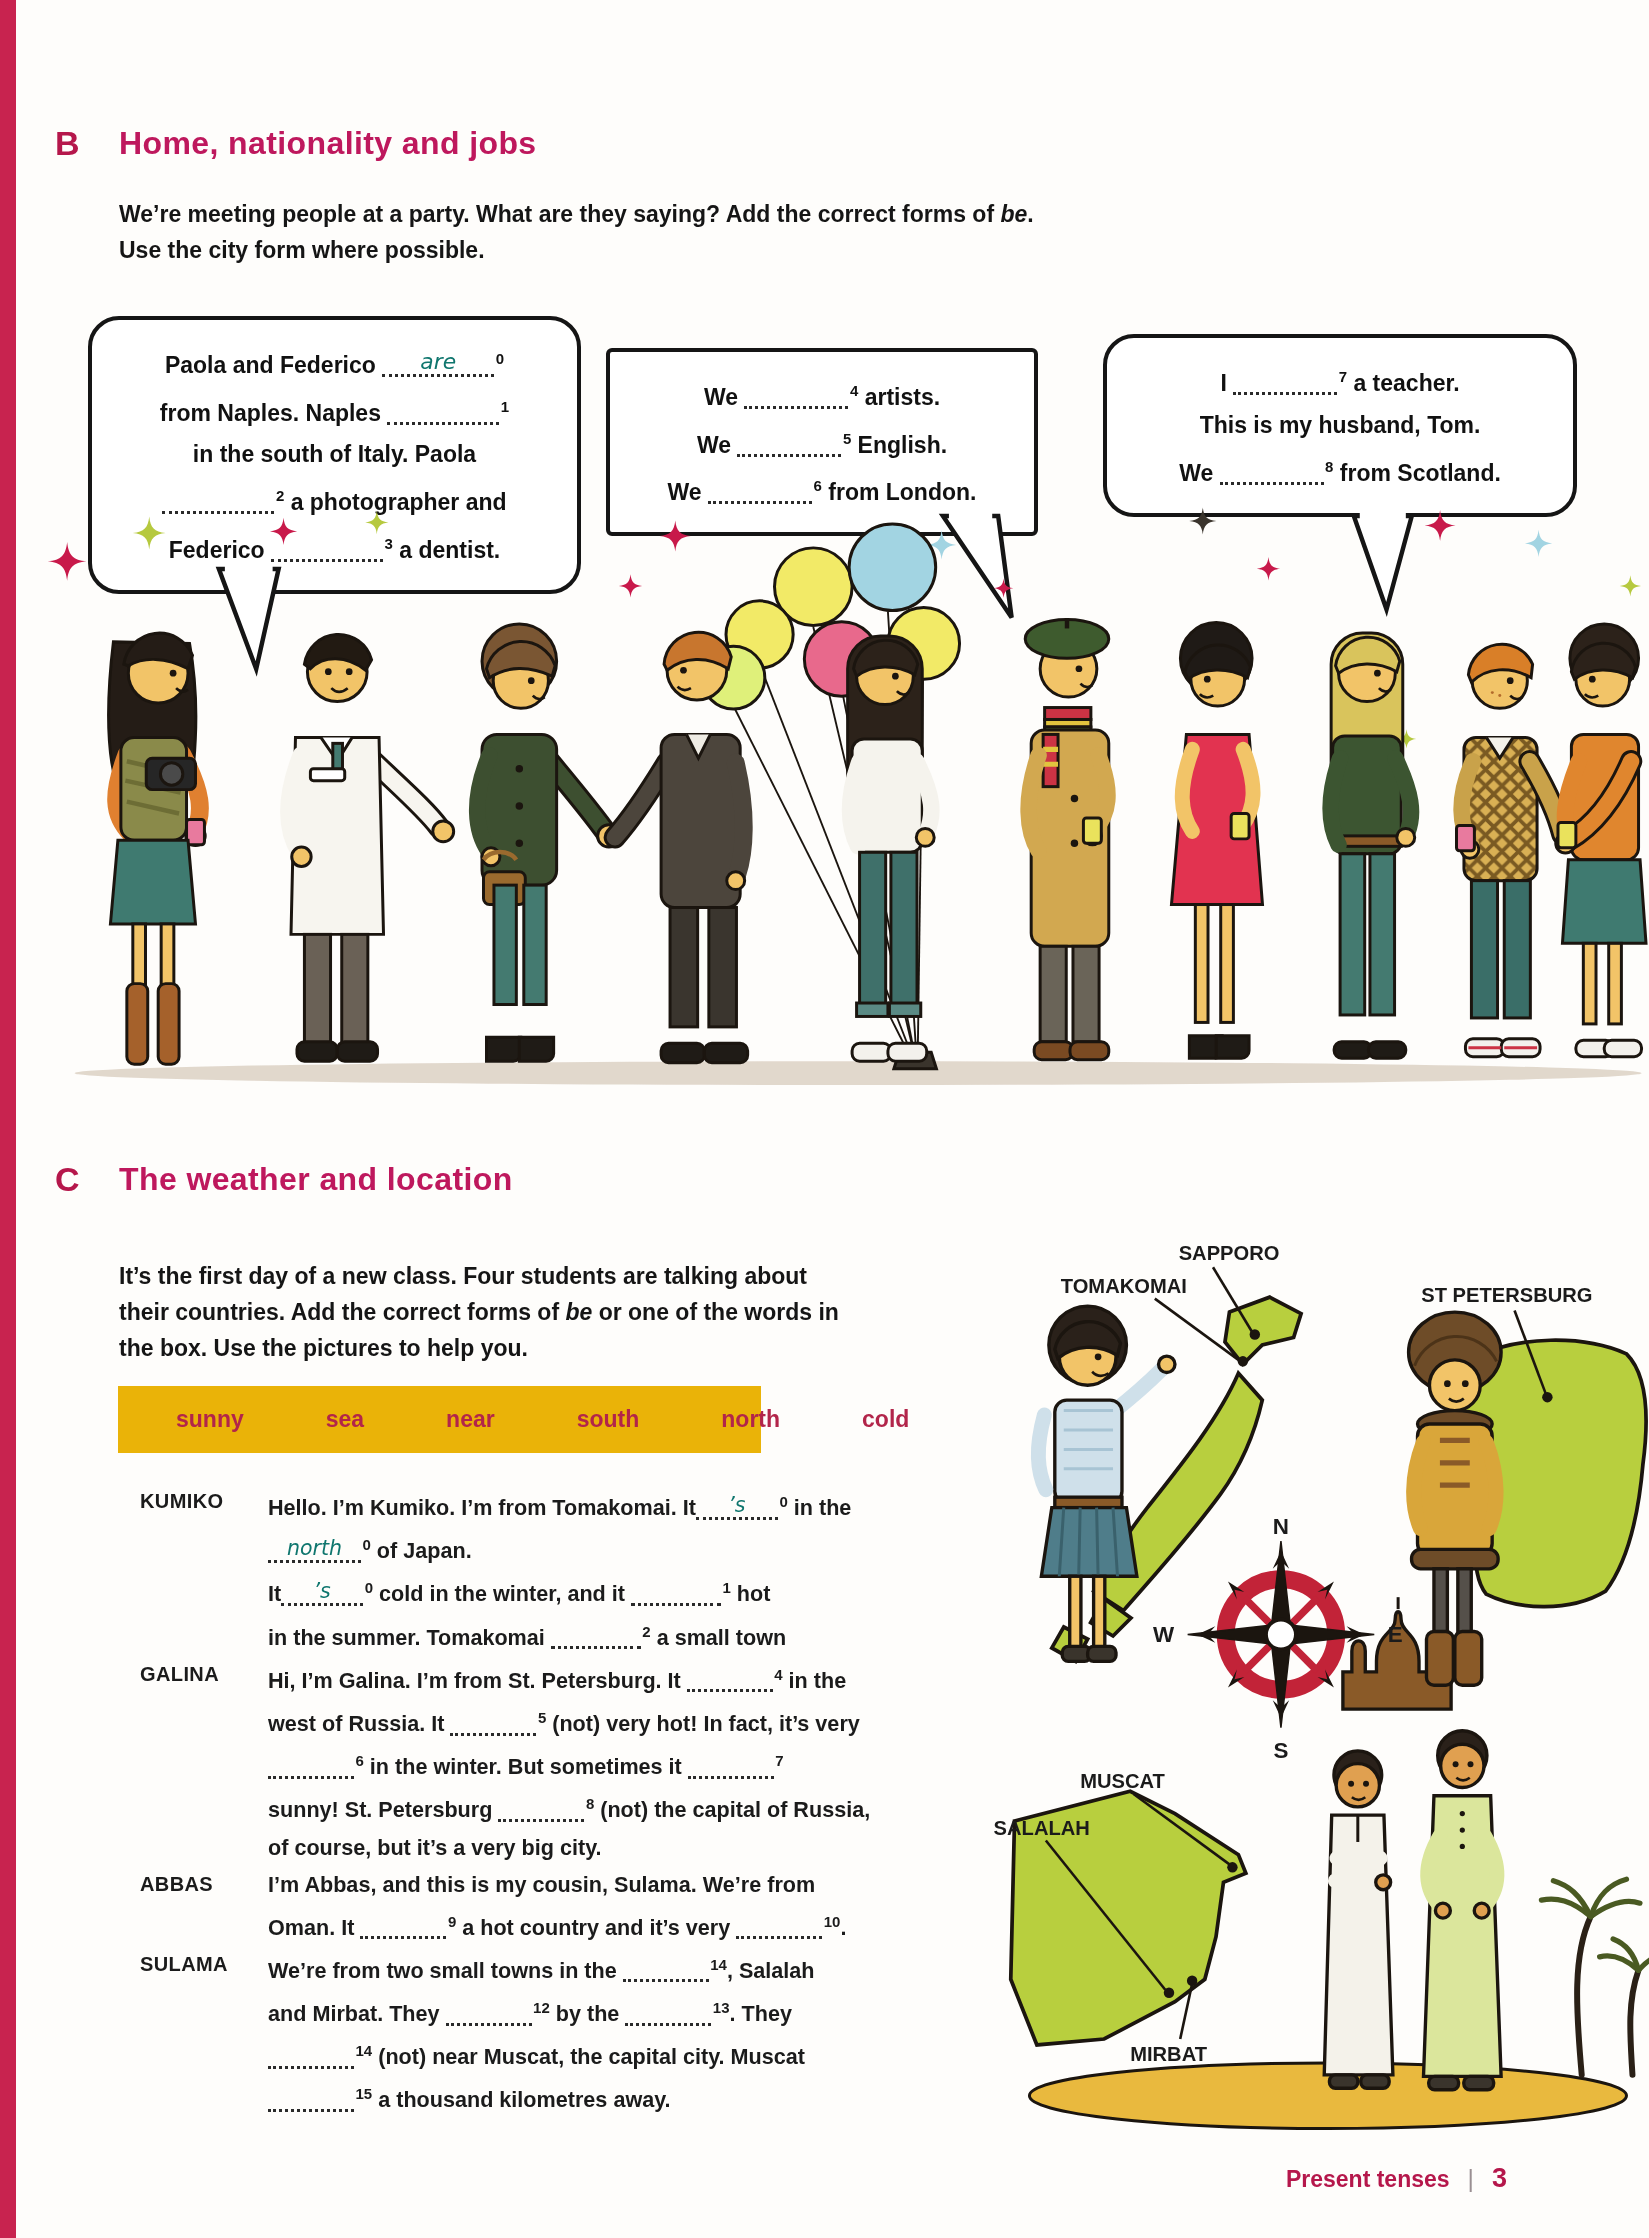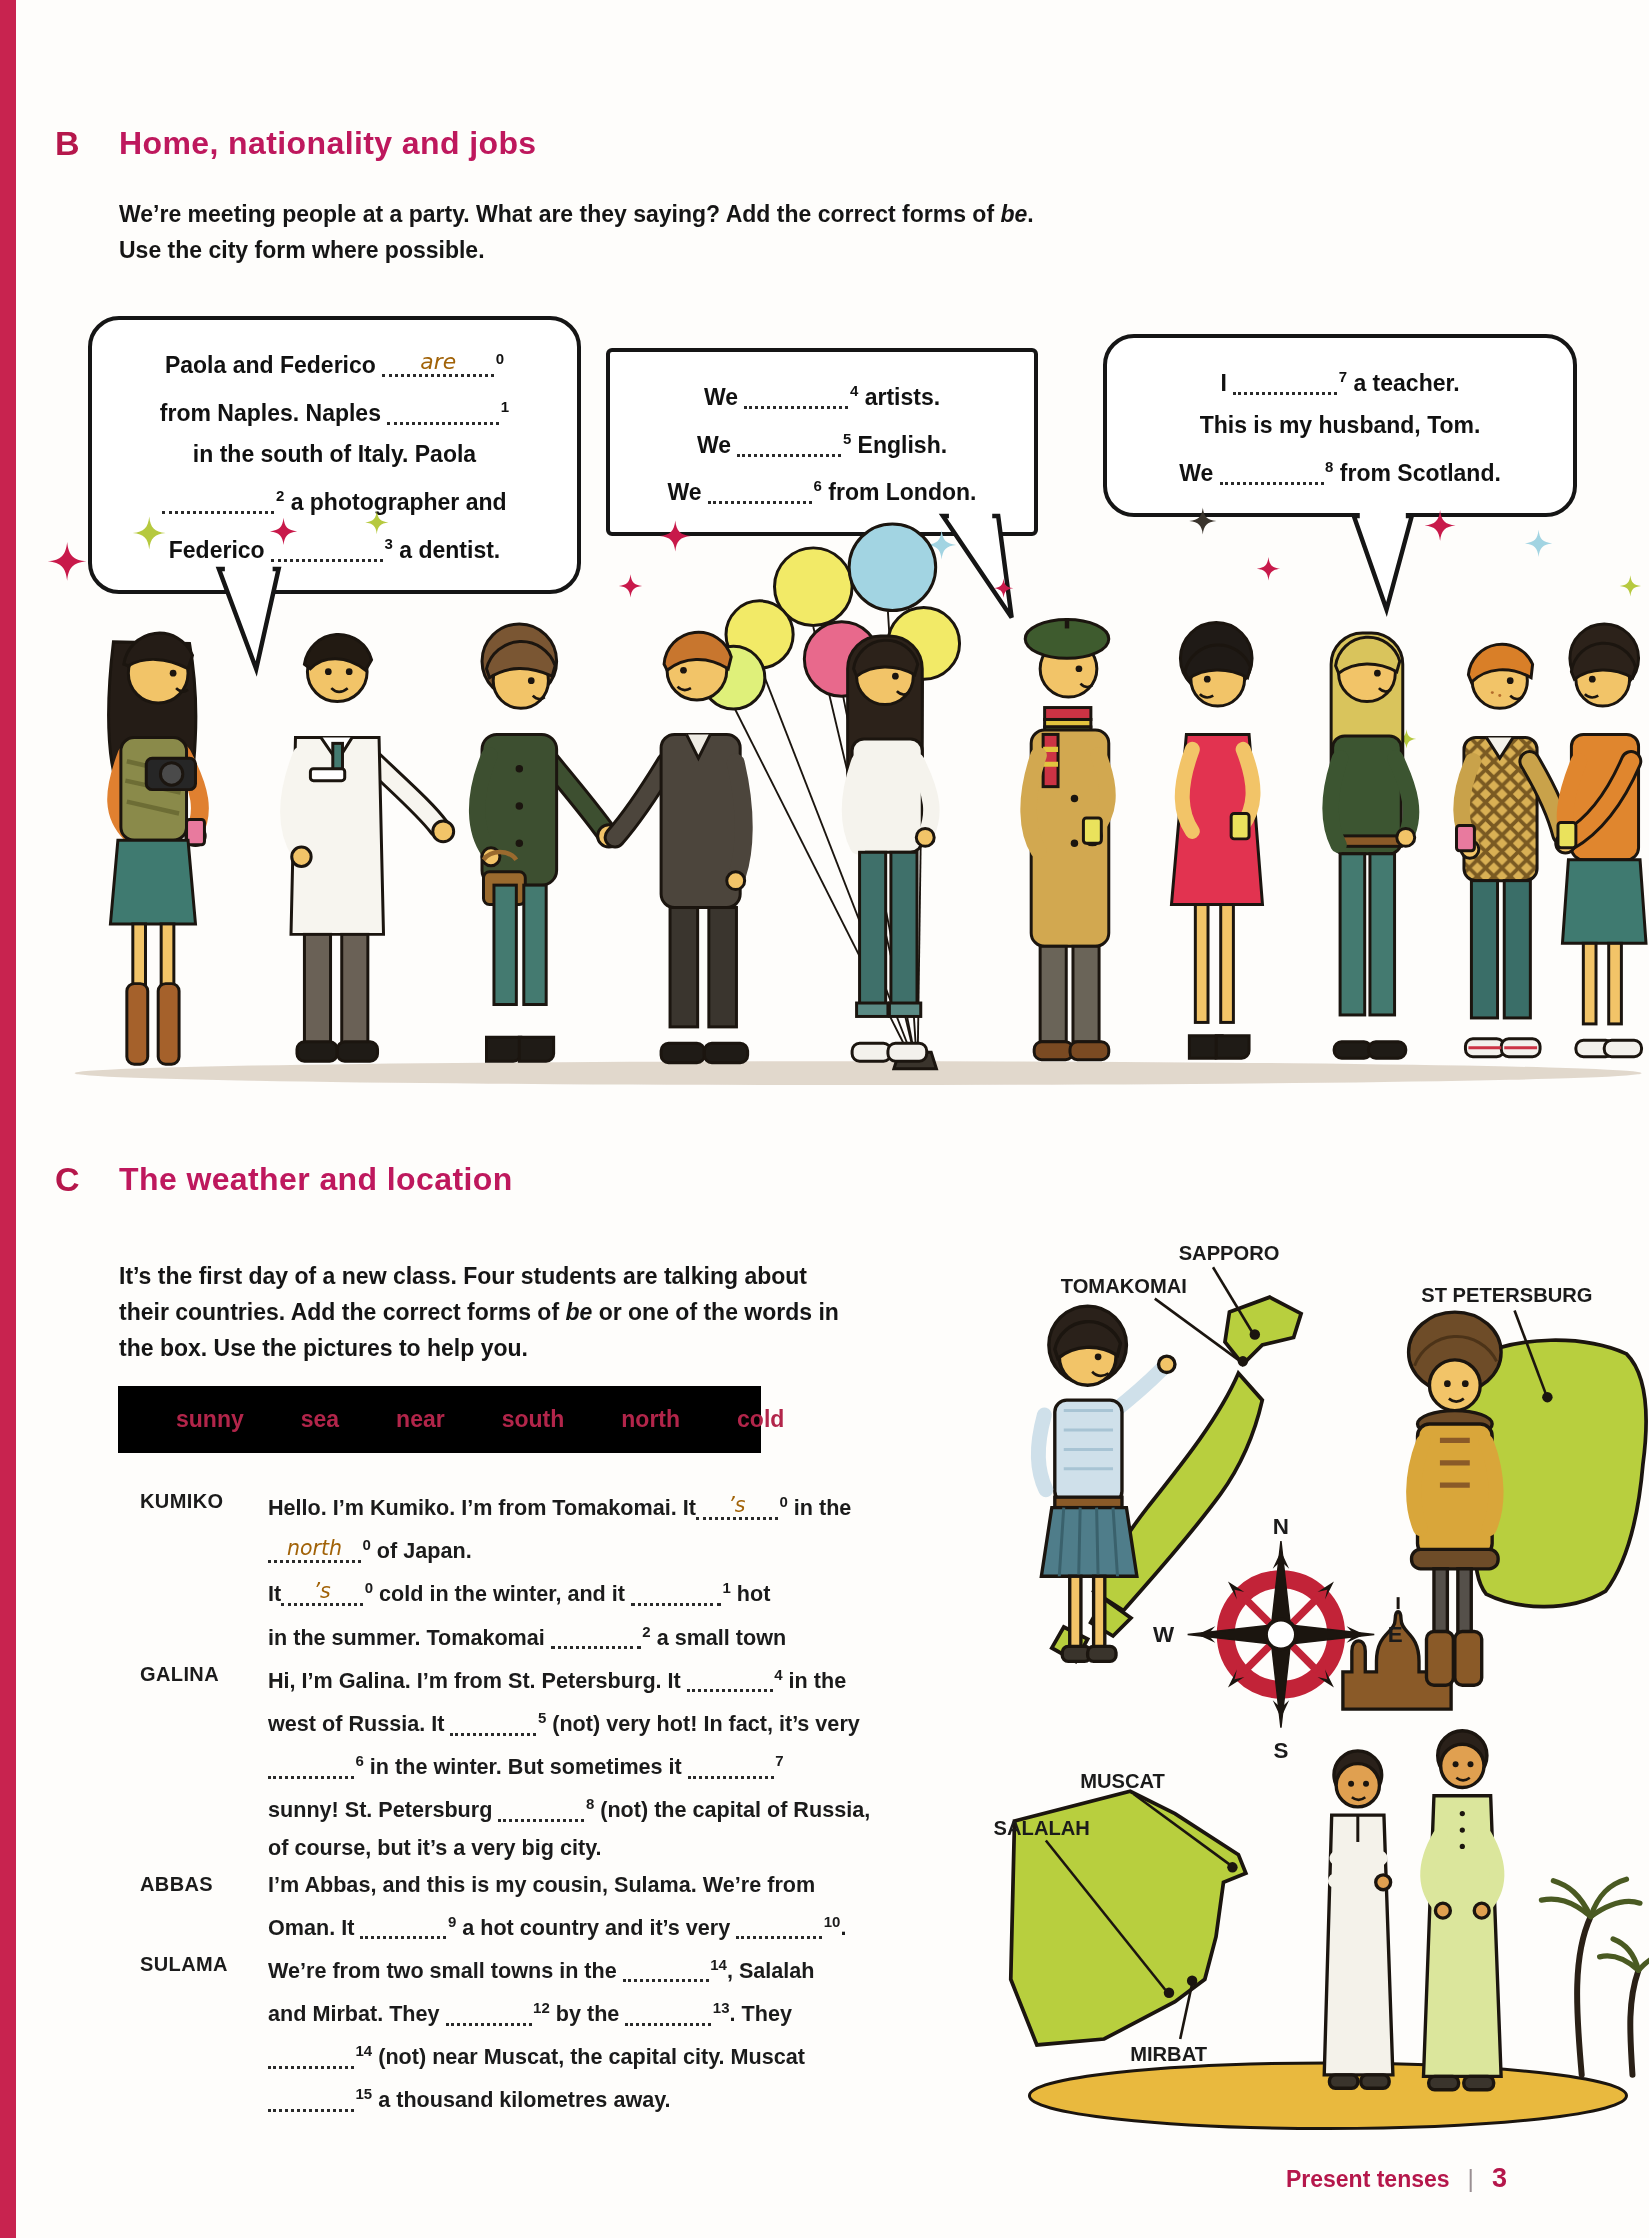--- a/index.html
+++ b/index.html
@@ -18,25 +18,25 @@
   .bubble{position:absolute;background:#fff;border:4.5px solid #151515;border-radius:31px;
           font-size:23px;font-weight:bold;text-align:center;line-height:42px;color:#111;}
   .bubble .inner{padding:18px 22.4px 19.4px 22.4px;}
   .tail{position:absolute;}
 
   
   .blank{display:inline-block;position:relative;border-bottom:3px dotted #2a2a2a;
          height:.95em;vertical-align:-4.5px;}
   .blank .hw{position:absolute;left:0;right:0;bottom:1.5px;text-align:center;
              font-family:"DejaVu Sans",sans-serif;font-style:italic;font-weight:normal;
-             color:#a16207;font-size:.95em;line-height:1;}
+             color:#0f766e;font-size:.95em;line-height:1;}
   sup{font-size:15px;font-weight:bold;margin-left:1.5px;}
 
   
-  .wordbox{position:absolute;background:#000000;display:flex;align-items:center;gap:57px;
+  .wordbox{position:absolute;background:#eab308;display:flex;align-items:center;gap:82px;
            padding-left:58px;font-size:23px;font-weight:bold;color:#b2254a;}
 
   
   .dialogue{position:absolute;}
   .speech{display:flex;margin-left:21px;}
   .speaker{width:128px;font-size:20px;font-weight:bold;line-height:37px;letter-spacing:0.4px;}
   .lines{width:776px;font-size:21.6px;font-weight:bold;line-height:37px;}
   .tline{white-space:nowrap;}
 
   .footer{position:absolute;top:2163px;left:1119px;width:388px;display:flex;gap:18px;

